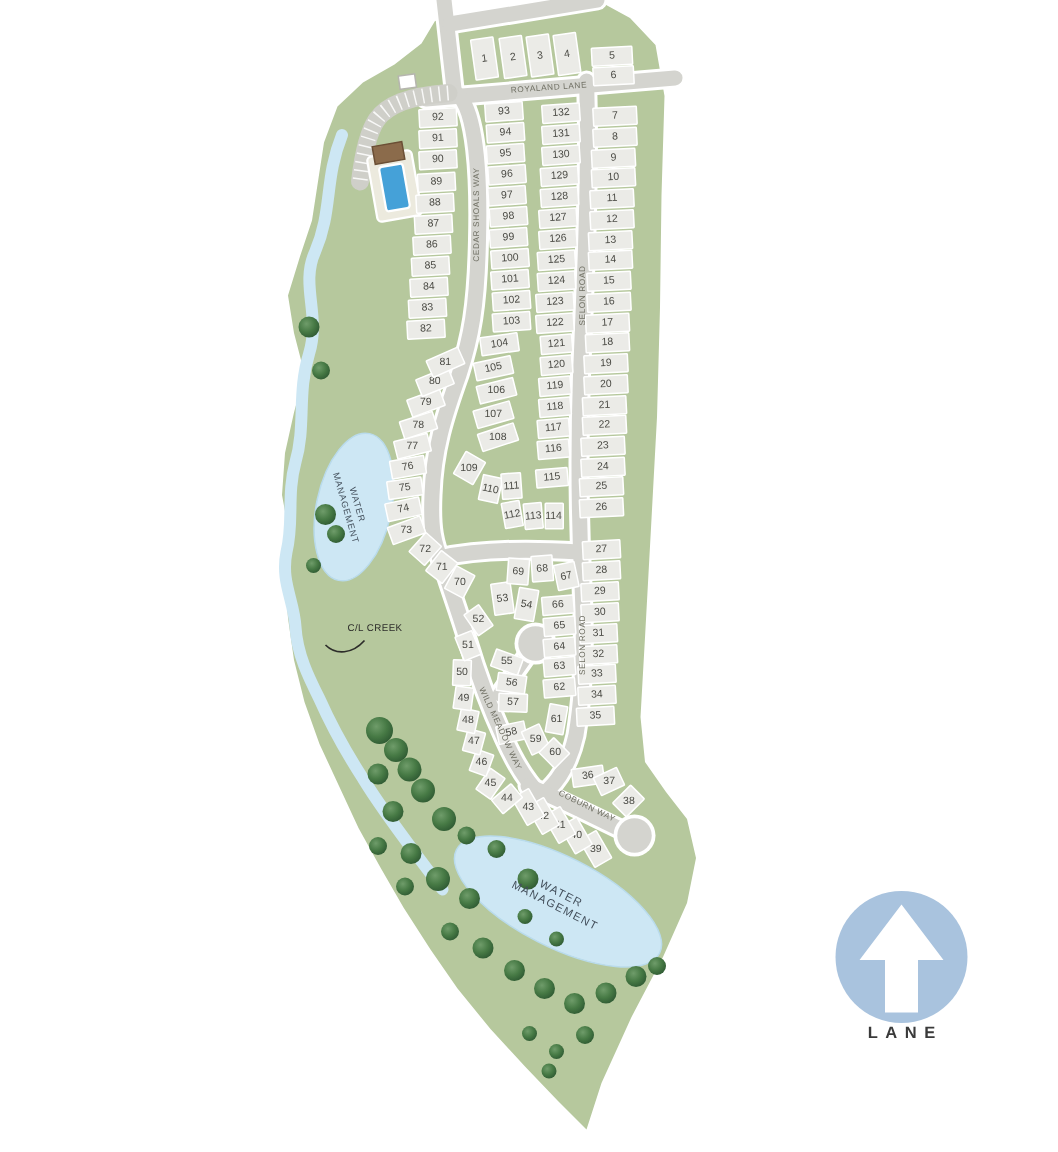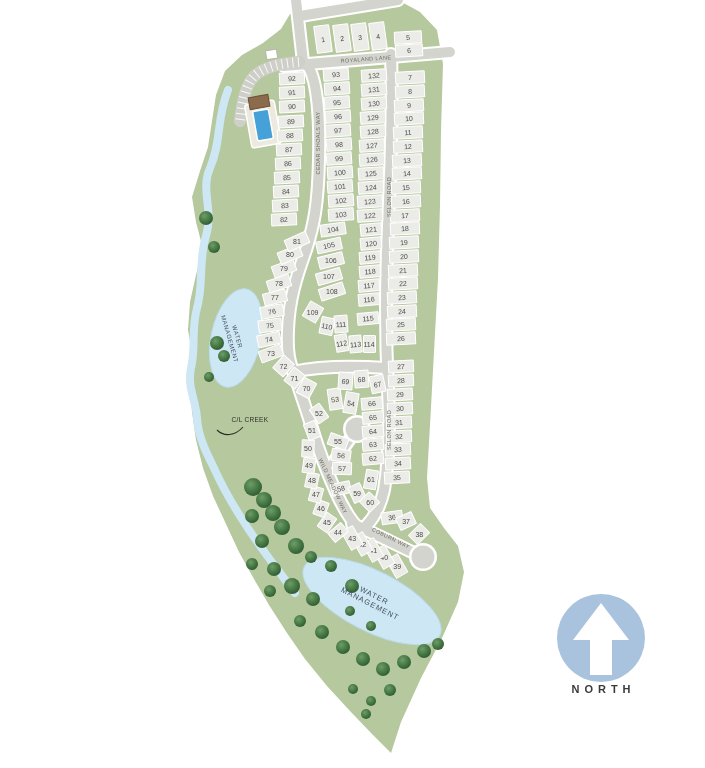--- a/index.html
+++ b/index.html
@@ -532,15 +532,15 @@
   <div class="street-label" style="left:333px;top:486px;transform:translate(-50%,-50%) rotate(65deg);">WILD MEADOW WAY</div>
   <div class="street-label" style="left:391px;top:538px;transform:translate(-50%,-50%) rotate(26deg);">COBURN WAY</div>
 
   <div class="water-label" style="left:233px;top:338px;font-size:6px;transform:translate(-50%,-50%) rotate(74deg);">WATER
 MANAGEMENT</div>
   <div class="water-label" style="left:372px;top:600px;font-size:7.5px;letter-spacing:1px;transform:translate(-50%,-50%) rotate(27deg);">WATER
 MANAGEMENT</div>
 
   <div class="creek-label" style="left:250px;top:419px;transform:translate(-50%,-50%);">C/L CREEK</div>
 
-  <div class="north-label" style="left:601px;top:689px;transform:translate(-50%,-50%);padding-left:5px;">NORTH</div>
+  <div class="north-label" style="left:601px;top:689px;transform:translate(-50%,-50%);padding-left:5px;">LANE</div>
 
 </div>
 
 </body></html>

